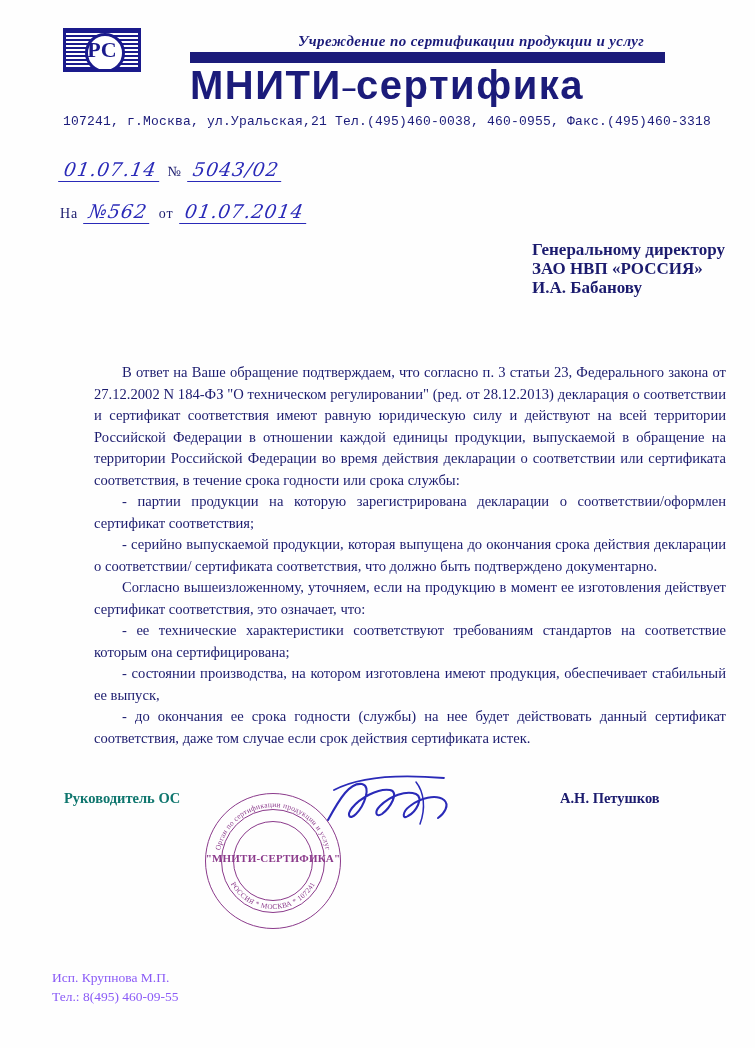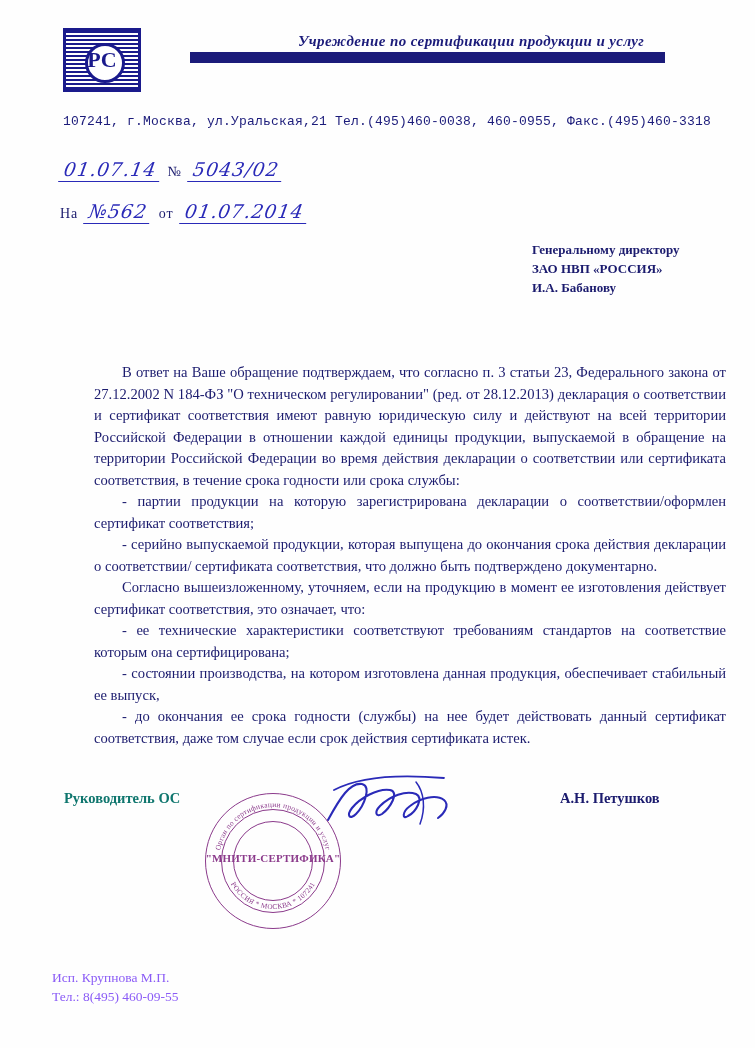--- a/index.html
+++ b/index.html
@@ -29,21 +29,21 @@
     top: 0;
     width: 755px;
     height: 140px;
   }
 
   .logo {
     position: absolute;
     left: 63px;
     top: 28px;
     width: 78px;
-    height: 64px;
+    height: 44px;
     border: 3px solid #1a1a8c;
     background: #86efac;
     box-sizing: border-box;
     overflow: hidden;
   }
   .logo-stripes {
     position: absolute;
     left: 0; top: 0; right: 0; bottom: 0;
     background: repeating-linear-gradient(
       to bottom,
@@ -162,21 +162,21 @@
     transform: skewX(-9deg);
   }
 
   
   .addressee {
     position: absolute;
     left: 532px;
     top: 240px;
     font-family: "Liberation Serif", serif;
     font-weight: bold;
-    font-size: 13px;
+    font-size: 17px;
     line-height: 19px;
     color: #1b1b6e;
   }
 
   
   .body-text {
     position: absolute;
     left: 62px;
     top: 362px;
     width: 632px;
@@ -297,20 +297,23 @@
     <div class="logo">
       <div class="logo-stripes"></div>
       <div class="logo-circle"></div>
       <div class="logo-letter">PC</div>
     </div>
 
     <div class="header-sub">Учреждение по сертификации продукции и услуг</div>
 
     <div class="header-bar"></div>
 
+    <div class="header-title">
+      <span>МНИТИ</span><span class="dash">–</span><span>сертифика</span>
+    </div>
 
     <div class="header-contacts">107241, г.Москва, ул.Уральская,21   Тел.(495)460-0038, 460-0955, Факс.(495)460-3318</div>
   </div>
 
   <div class="hw hw-line1">
     <span class="hw-val">01.07.14</span>
     <span class="ref-label">№</span>
     <span class="hw-val">5043/02</span>
   </div>
 
@@ -326,21 +329,21 @@
     <div>ЗАО НВП «РОССИЯ»</div>
     <div>И.А. Бабанову</div>
   </div>
 
   <div class="body-text">
     <p>В ответ на Ваше обращение подтверждаем, что согласно п. 3 статьи 23, Федерального закона от 27.12.2002 N 184-ФЗ "О техническом регулировании" (ред. от 28.12.2013) декларация о соответствии и сертификат соответствия имеют равную юридическую силу и действуют на всей территории Российской Федерации в отношении каждой единицы продукции, выпускаемой в обращение на территории Российской Федерации во время действия декларации о соответствии или сертификата соответствия, в течение срока годности или срока службы:</p>
     <p class="dash-item">- партии продукции на которую зарегистрирована декларации о соответствии/оформлен сертификат соответствия;</p>
     <p class="dash-item">- серийно выпускаемой продукции, которая выпущена до окончания срока действия декларации о соответствии/ сертификата соответствия, что должно быть подтверждено документарно.</p>
     <p>Согласно вышеизложенному, уточняем, если на продукцию в момент ее изготовления действует сертификат соответствия, это означает, что:</p>
     <p class="dash-item">- ее технические характеристики соответствуют требованиям стандартов на соответствие которым она сертифицирована;</p>
-    <p class="dash-item">- состоянии производства, на котором изготовлена данная продукция, обеспечивает стабильный ее выпуск,</p>
+    <p class="dash-item">- состоянии производства, на котором изготовлена имеют продукция, обеспечивает стабильный ее выпуск,</p>
     <p class="dash-item">- до окончания ее срока годности (службы) на нее будет действовать данный сертификат соответствия, даже  том случае если срок действия сертификата истек.</p>
   </div>
 
   <div class="sig-left">Руководитель ОС</div>
   <div class="sig-right">А.Н. Петушков</div>
 
   <svg class="signature" viewBox="0 0 160 70">
     <path d="M8,52 C20,30 30,14 42,16 C52,18 44,38 36,46 C30,52 26,48 32,40 C40,30 58,20 70,22 C80,24 70,40 62,46 C56,50 54,44 60,38 C70,28 86,22 96,26 C104,30 96,44 88,48 C82,52 82,44 90,38 C100,30 116,26 124,32 C130,37 124,46 118,50" fill="none" stroke="#2a2ab8" stroke-width="2.1" stroke-linecap="round"></path>
     <path d="M14,22 C40,8 78,6 124,10" fill="none" stroke="#2a2ab8" stroke-width="1.8" stroke-linecap="round"></path>
     <path d="M96,14 C104,24 106,40 100,56" fill="none" stroke="#2a2ab8" stroke-width="1.5" stroke-linecap="round"></path>

